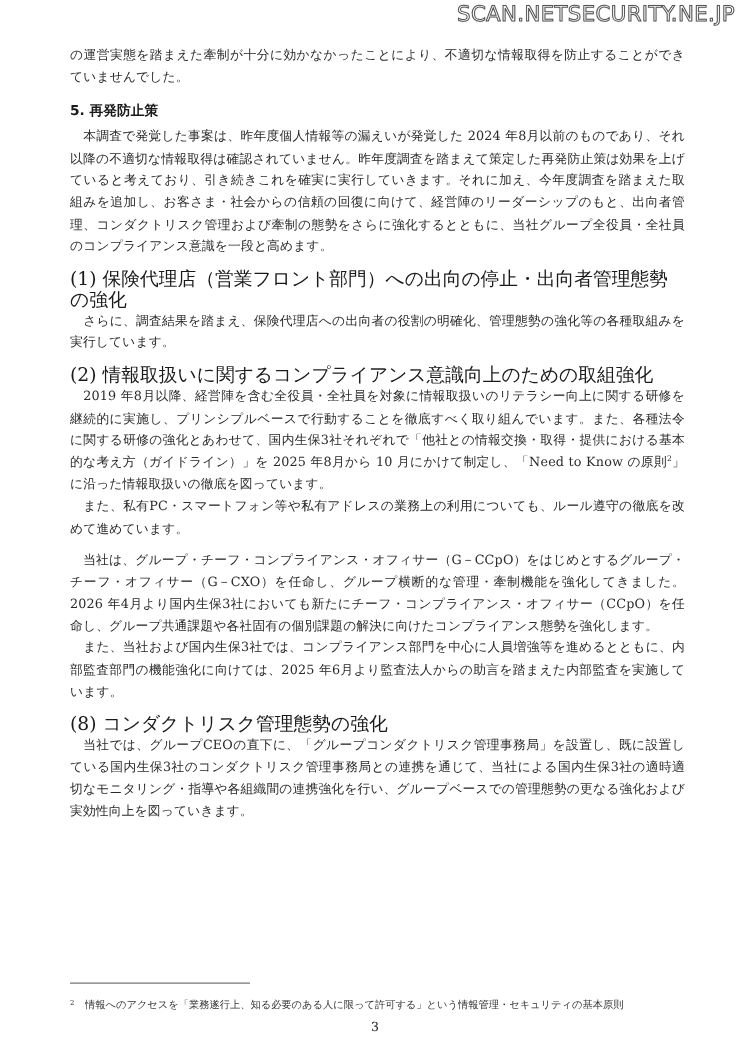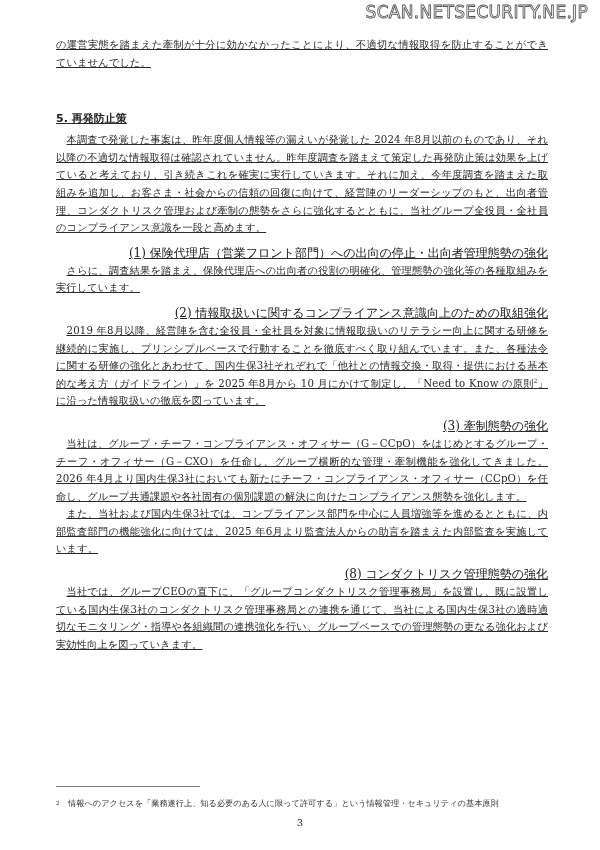--- a/index.html
+++ b/index.html
@@ -24,47 +24,45 @@
     letter-spacing: 0.3px;
     color: #ffffff;
     -webkit-text-stroke: 0.8px #555;
     text-shadow: 0 0 1px #888;
   }
   .page {
     position: absolute;
     left: 56px;
     top: 36px;
     width: 492px;
-    text-decoration: underline;
   }
   p {
     margin: 0;
     font-size: 10.2px;
     line-height: 17.6px;
     text-align: justify;
     letter-spacing: 0.15px;
   }
   .indent { text-indent: 10.5px; }
   .section-heading {
     font-family: "DejaVu Sans", "Liberation Sans", sans-serif;
     font-weight: bold;
     font-size: 11px;
-    margin-top: 40px;
+    margin-top: 10px;
     margin-bottom: 4px;
     line-height: 16px;
     color: #1a1a1a;
   }
   .sub {
     margin-top: 8px;
   }
   .sub-heading {
-    font-size: 12px;
+    font-size: 15px;
     line-height: 17px;
     color: #1a1a1a;
-    text-align: right;
   }
   sup {
     font-size: 6px;
     line-height: 0;
     vertical-align: super;
   }
   .footnote-rule {
     position: absolute;
     left: 56px;
     top: 786px;
@@ -109,24 +107,24 @@
   <p class="indent">本調査で発覚した事案は、昨年度個人情報等の漏えいが発覚した 2024 年8月以前のものであり、それ以降の不適切な情報取得は確認されていません。昨年度調査を踏まえて策定した再発防止策は効果を上げていると考えており、引き続きこれを確実に実行していきます。それに加え、今年度調査を踏まえた取組みを追加し、お客さま・社会からの信頼の回復に向けて、経営陣のリーダーシップのもと、出向者管理、コンダクトリスク管理および牽制の態勢をさらに強化するとともに、当社グループ全役員・全社員のコンプライアンス意識を一段と高めます。</p>
 
   <div class="sub">
     <div class="sub-heading">(1) 保険代理店（営業フロント部門）への出向の停止・出向者管理態勢の強化</div>
     <p class="indent">さらに、調査結果を踏まえ、保険代理店への出向者の役割の明確化、管理態勢の強化等の各種取組みを実行しています。</p>
   </div>
 
   <div class="sub">
     <div class="sub-heading">(2) 情報取扱いに関するコンプライアンス意識向上のための取組強化</div>
     <p class="indent"><span>2019 年8月以降、経営陣を含む全役員・全社員を対象に情報取扱いのリテラシー向上に関する研修を継続的に実施し、プリンシプルベースで行動することを徹底すべく取り組んでいます。また、各種法令に関する研修の強化とあわせて、国内生保3社それぞれで「他社との情報交換・取得・提供における基本的な考え方（ガイドライン）」を 2025 年8月から 10 月にかけて制定し、「Need to Know の原則</span><sup>2</sup><span>」に沿った情報取扱いの徹底を図っています。</span></p>
+    <p class="indent">また、私有PC・スマートフォン等や私有アドレスの業務上の利用についても、ルール遵守の徹底を改めて進めています。</p>
   </div>
 
   <div class="sub">
-    <div class="sub-heading">(3) 牽制態勢の強化</div>
     <p class="indent">当社は、グループ・チーフ・コンプライアンス・オフィサー（G－CCpO）をはじめとするグループ・チーフ・オフィサー（G－CXO）を任命し、グループ横断的な管理・牽制機能を強化してきました。2026 年4月より国内生保3社においても新たにチーフ・コンプライアンス・オフィサー（CCpO）を任命し、グループ共通課題や各社固有の個別課題の解決に向けたコンプライアンス態勢を強化します。</p>
     <p class="indent">また、当社および国内生保3社では、コンプライアンス部門を中心に人員増強等を進めるとともに、内部監査部門の機能強化に向けては、2025 年6月より監査法人からの助言を踏まえた内部監査を実施しています。</p>
   </div>
 
   <div class="sub">
     <div class="sub-heading">(8) コンダクトリスク管理態勢の強化</div>
     <p class="indent">当社では、グループCEOの直下に、「グループコンダクトリスク管理事務局」を設置し、既に設置している国内生保3社のコンダクトリスク管理事務局との連携を通じて、当社による国内生保3社の適時適切なモニタリング・指導や各組織間の連携強化を行い、グループベースでの管理態勢の更なる強化および実効性向上を図っていきます。</p>
   </div>
 </div>
 

